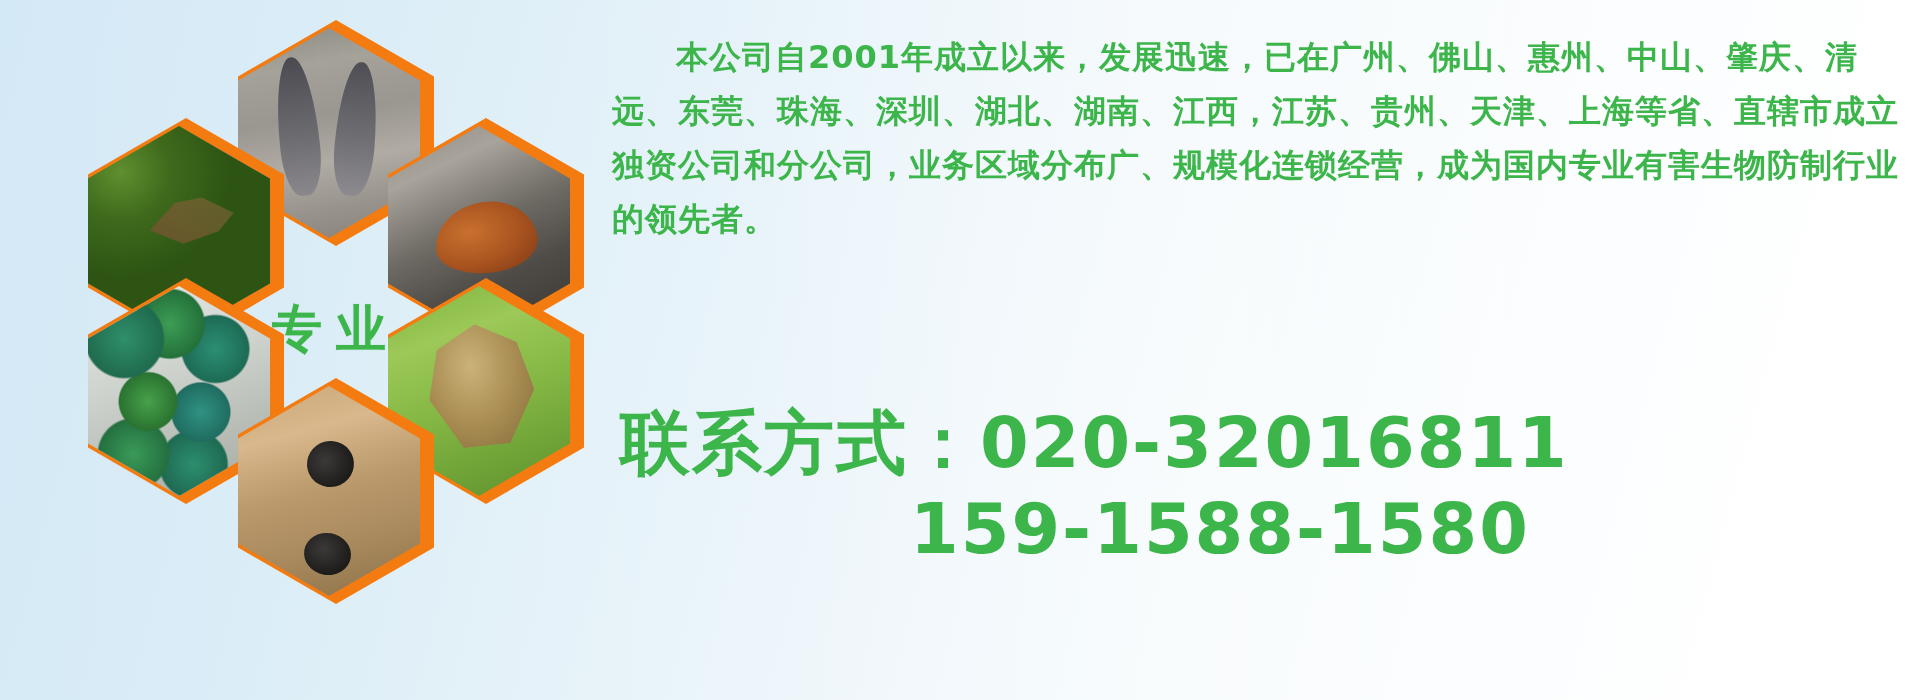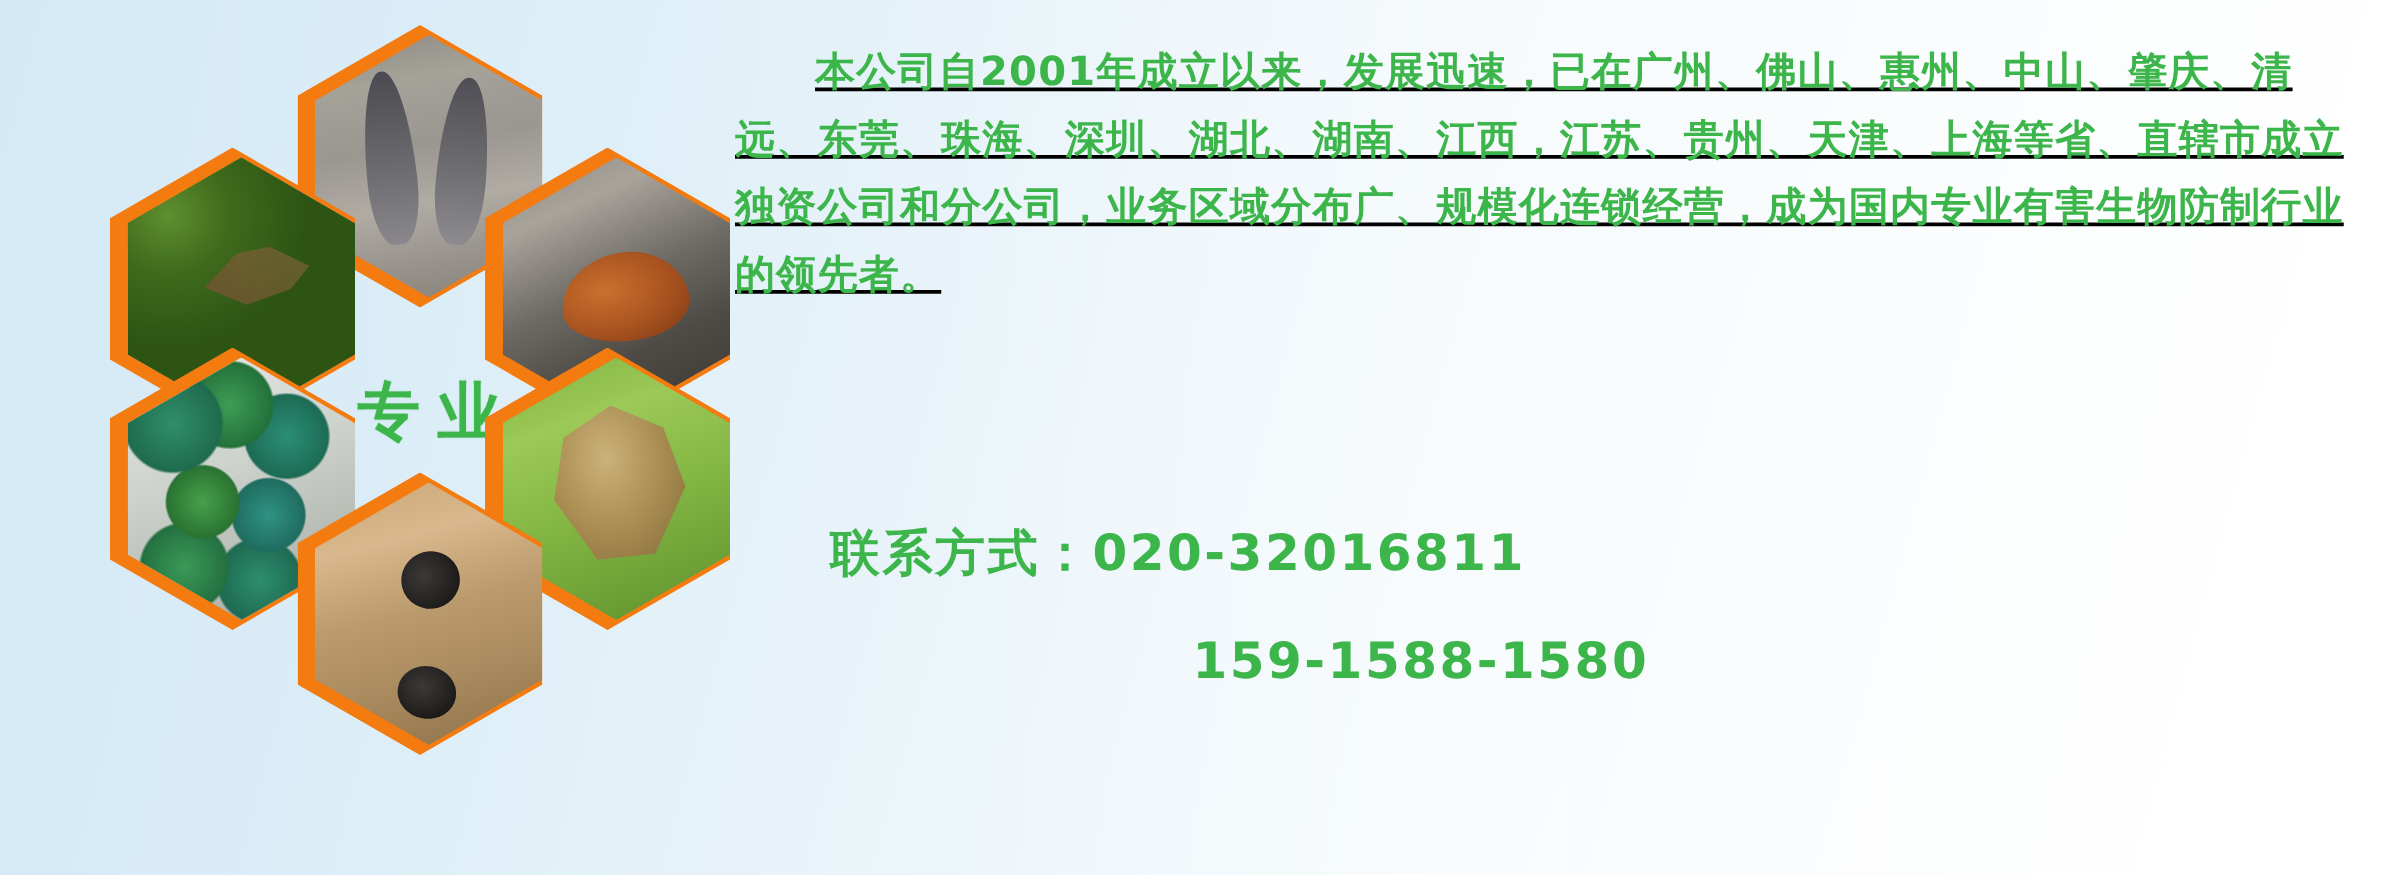--- a/index.html
+++ b/index.html
@@ -15,21 +15,21 @@
   
   .sheen{position:absolute;inset:0;pointer-events:none;
     background:linear-gradient(90deg,rgba(255,255,255,0) 0%,rgba(255,255,255,0.10) 40%,rgba(255,255,255,0.35) 62%,rgba(255,255,255,0.15) 80%,rgba(255,255,255,0) 100%);}
 
   
   .honeycomb{position:absolute;left:88px;top:8px;width:500px;height:560px;}
   .hex{
     position:absolute;width:var(--w);height:var(--h);
     clip-path:polygon(50% 0%,100% 25%,100% 75%,50% 100%,0% 75%,0% 25%);
     background:#f47b10;
-    display:flex;align-items:center;justify-content:flex-end;
+    display:flex;align-items:center;justify-content:flex-start;
   }
   .hex .inner{
     width:calc(100% - 14px);height:calc(100% - 16px);
     clip-path:polygon(50% 0%,100% 25%,100% 75%,50% 100%,0% 75%,0% 25%);
     overflow:hidden;position:relative;
   }
   .hex.text-hex{background:transparent;}
   .hex.text-hex .inner{background:transparent;display:flex;flex-direction:column;
     align-items:center;justify-content:center;gap:4px;}
   .hex-label{
@@ -86,38 +86,37 @@
      border-radius:50%;transform:rotate(10deg);}
 
   
   .ph-bug{background:linear-gradient(160deg,#7fb23f 0%,#9cc957 26%,#86b845 52%,#6fa337 78%,#5e8f2c 100%);}
   .ph-bug:after{content:"";position:absolute;left:22%;top:18%;width:58%;height:58%;
      background:radial-gradient(ellipse at 42% 34%,#cbb27a 0%,#ab8f54 48%,#836a3a 100%);
      clip-path:polygon(50% 0%,88% 18%,100% 58%,72% 100%,28% 100%,0% 58%,12% 18%);transform:rotate(-6deg);}
 
   
   .copy{
-    position:absolute;left:588px;top:30px;width:1296px;text-decoration:underline;
+    position:absolute;left:612px;top:30px;width:1296px;
   }
   .para{
     color:#3cb54a;
     font-size:32px;
     line-height:54px;
     font-weight:bold;
     letter-spacing:1px;
     text-indent:64px;
     margin:0;
     font-family:"DejaVu Sans","Liberation Sans",sans-serif;
   }
   .contact{position:absolute;left:620px;top:400px;width:1300px;}
   .contact-line{
-    color:#3cb54a;font-weight:bold;font-size:40px;line-height:86px;
+    color:#3cb54a;font-weight:bold;font-size:70px;line-height:86px;
     letter-spacing:2px;white-space:nowrap;
     font-family:"DejaVu Sans","Liberation Sans",sans-serif;
-    margin-left:44px;
   }
   .contact-line.second{padding-left:290px;}
 </style>
 </head>
 <body>
 
 <div class="banner">
   <div class="sheen"></div>
 
   <div class="honeycomb">

